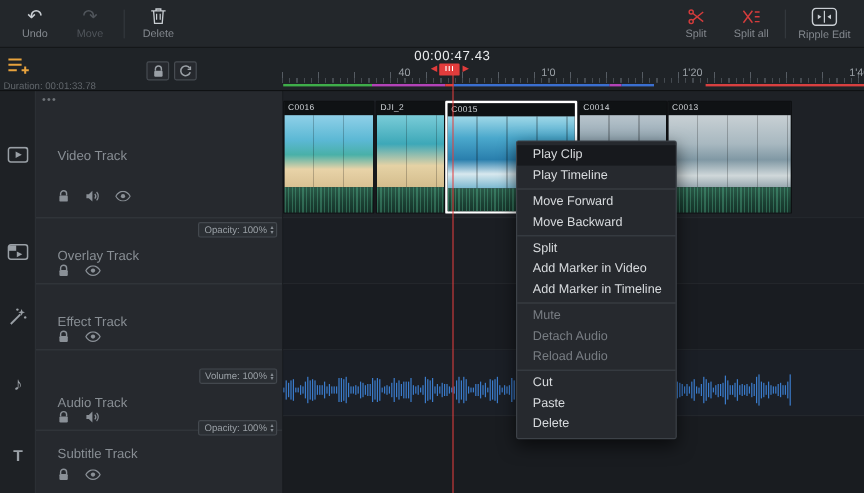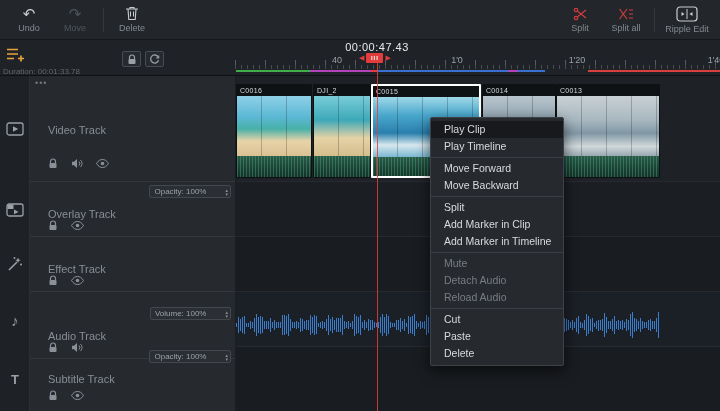--- a/index.html
+++ b/index.html
@@ -41,21 +41,21 @@
 .rail-icon{position:absolute;left:6px;width:18px;height:16px;display:flex;align-items:center;justify-content:center;color:#9aa0a6}
 .rail-icon.music{font-size:15px}
 .rail-icon.text-t{font-size:13px;font-weight:bold;color:#9aa0a6}
 
 
 .headers{position:absolute;left:30px;top:76px;width:205px;height:335px;background:#26292e;z-index:2}
 .h-row{position:absolute;left:0;width:205px;border-bottom:1px solid #33373c}
 .h-label{position:absolute;left:18px;font-size:11px;color:#888e94;white-space:nowrap}
 .h-icons{position:absolute;left:18px;display:flex;gap:13px;align-items:center}
 .h-dots{position:absolute;left:5px;top:2px;font-size:9px;color:#6f7479;letter-spacing:1px}
-.ctrl-box{position:absolute;right:4px;top:3px;height:13px;border:1px solid #43484e;background:#2b2f34;border-radius:2px;display:flex;align-items:center;padding:0 2px 0 4px;gap:19px}
+.ctrl-box{position:absolute;right:4px;top:3px;height:13px;border:1px solid #43484e;background:#2b2f34;border-radius:2px;display:flex;align-items:center;padding:0 2px 0 4px;gap:3px}
 .ctrl-box .ctrl-txt{font-size:8px;color:#9aa0a6;line-height:11px;white-space:nowrap}
 .stepper{display:flex;flex-direction:column;justify-content:center}
 .stepper i{font-style:normal;font-size:5px;line-height:4px;color:#8a9097}
 
 
 .tbody{position:absolute;left:236px;top:76px;width:484px;height:335px;background:#191c20;z-index:1}
 .t-row{position:absolute;left:0;width:484px;border-bottom:1px solid #262a2f}
 
 
 .clip{position:absolute;top:8px;height:94px;border:1px solid #0e1012;border-radius:1px;overflow:hidden;z-index:2}
@@ -577,21 +577,21 @@
   <div class="playhead-line"></div>
 
   <div class="context-menu">
     <div class="menu-item highlighted">Play Clip</div>
     <div class="menu-item">Play Timeline</div>
     <div class="menu-sep"></div>
     <div class="menu-item">Move Forward</div>
     <div class="menu-item">Move Backward</div>
     <div class="menu-sep"></div>
     <div class="menu-item">Split</div>
-    <div class="menu-item">Add Marker in Clip</div>
+    <div class="menu-item">Add Marker in Video</div>
     <div class="menu-item">Add Marker in Timeline</div>
     <div class="menu-sep"></div>
     <div class="menu-item disabled">Mute</div>
     <div class="menu-item disabled">Detach Audio</div>
     <div class="menu-item disabled">Reload Audio</div>
     <div class="menu-sep"></div>
     <div class="menu-item">Cut</div>
     <div class="menu-item">Paste</div>
     <div class="menu-item">Delete</div>
   </div>

